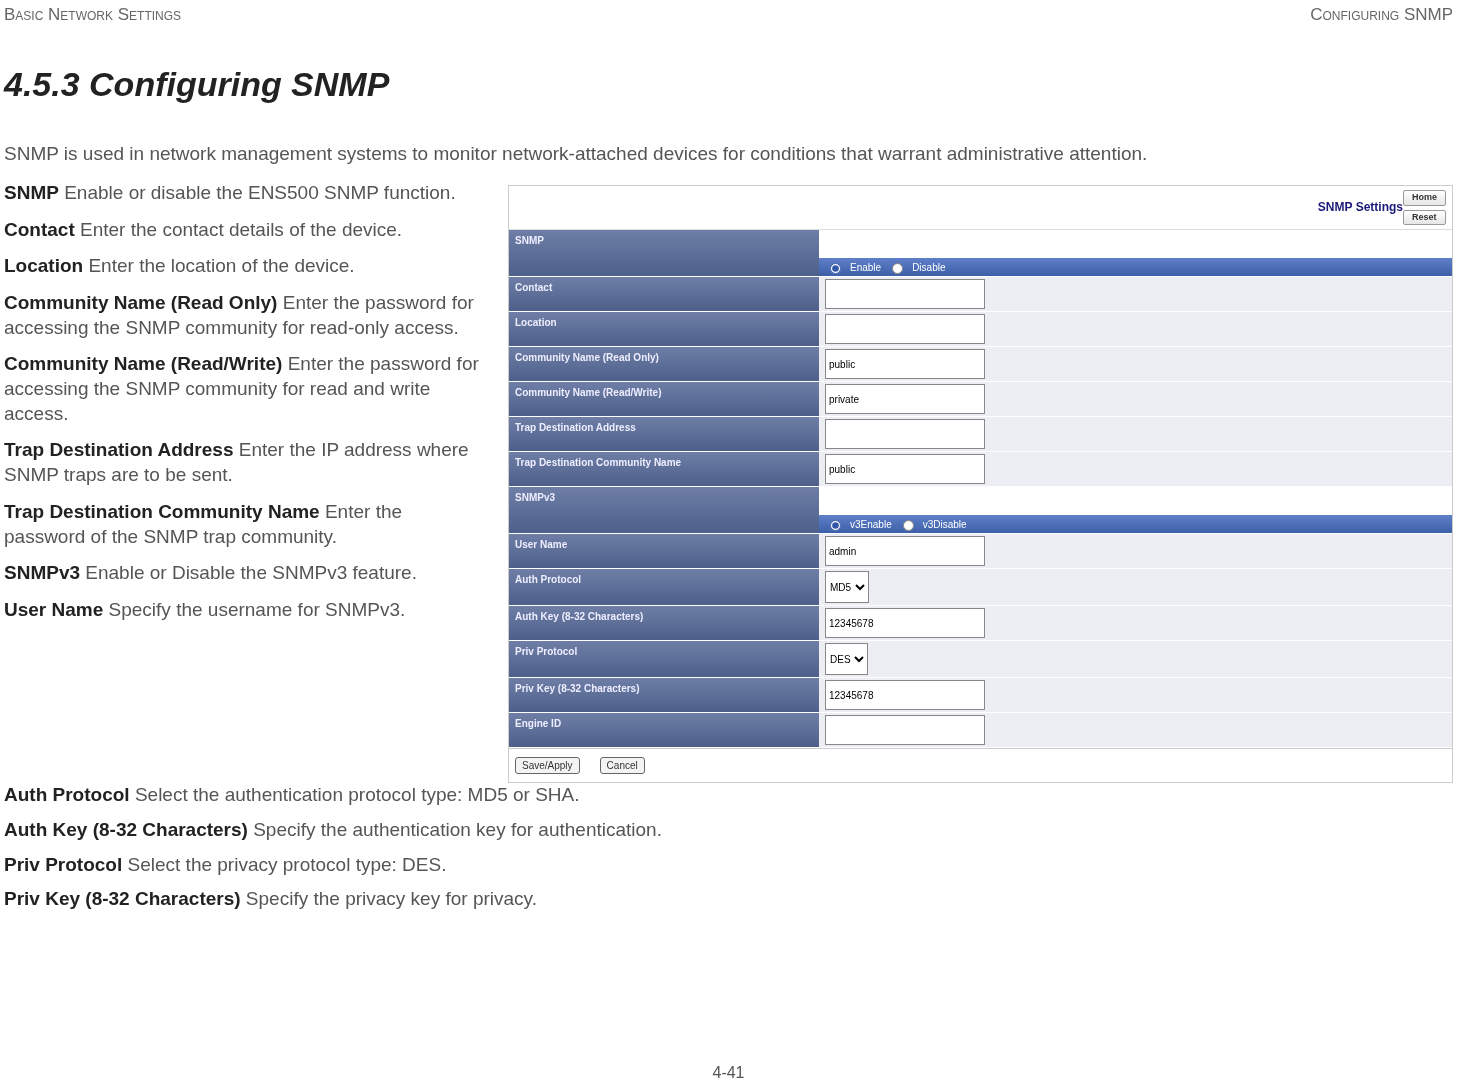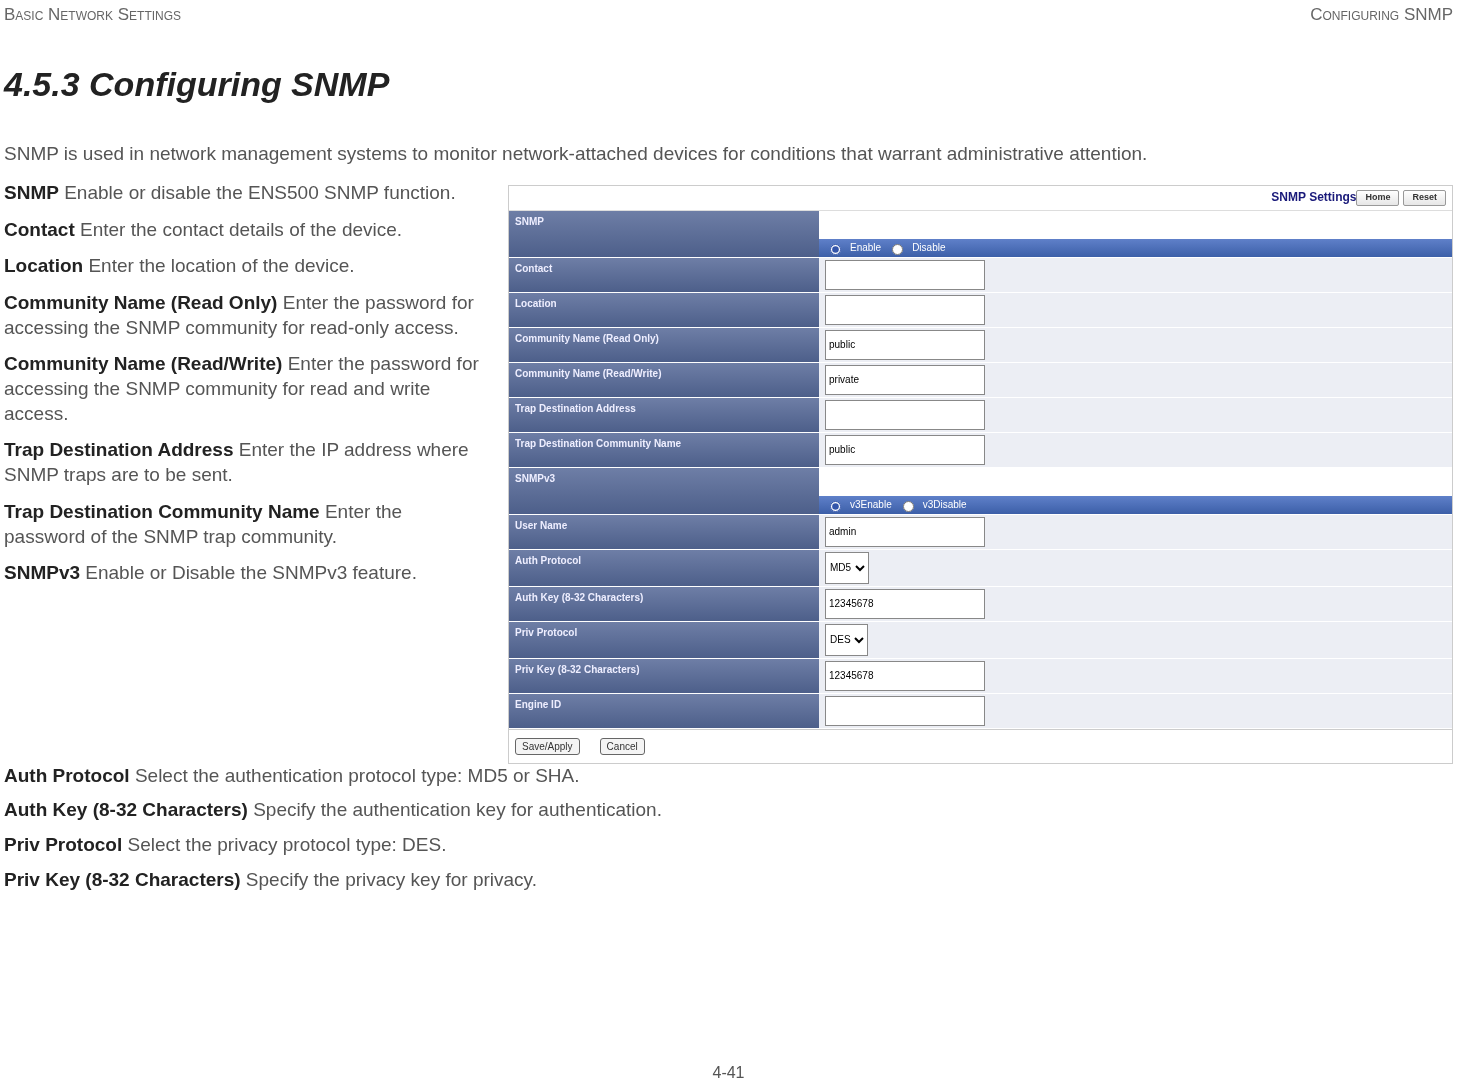--- a/index.html
+++ b/index.html
@@ -73,20 +73,21 @@
     align-items: center;
     padding: 4px 6px;
     font-weight: bold;
     color: #1a1a7a;
     font-size: 12px;
     border-bottom:1px solid #ddd;
   }
   .fig-btns {
     display: flex;
     gap: 4px;
+    flex-direction: column;
   }
   .fig-btn {
     border: 1px solid #999;
     background: linear-gradient(#fff,#e6e6e6);
     font-size: 9px;
     padding: 1px 8px;
     color: #333;
     border-radius:2px;
   }
   .fig-row {
@@ -175,20 +176,21 @@
   <div class="content">
     <div class="left">
       <div class="def"><span class="term">SNMP</span><span>  Enable or disable the ENS500 SNMP function.</span></div>
       <div class="def"><span class="term">Contact</span><span>  Enter the contact details of the device.</span></div>
       <div class="def"><span class="term">Location</span><span>  Enter the location of the device.</span></div>
       <div class="def"><span class="term">Community Name (Read Only)</span><span>  Enter the password for accessing the SNMP community for read-only access.</span></div>
       <div class="def"><span class="term">Community Name (Read/Write)</span><span>  Enter the password for accessing the SNMP community for read and write access.</span></div>
       <div class="def"><span class="term">Trap Destination Address</span><span>  Enter the IP address where SNMP traps are to be sent.</span></div>
       <div class="def"><span class="term">Trap Destination Community Name</span><span>  Enter the password of the SNMP trap community.</span></div>
       <div class="def"><span class="term">SNMPv3</span><span>  Enable or Disable the SNMPv3 feature.</span></div>
+      <div class="def"><span class="term">User Name</span><span>  Specify the username for SNMPv3.</span></div>
     </div>
 
     <div class="figure-wrap">
       <div class="figure">
         <div class="fig-title">
           <span>SNMP Settings</span>
           <div class="fig-btns">
             <span class="fig-btn">Home</span>
             <span class="fig-btn">Reset</span>
           </div>

